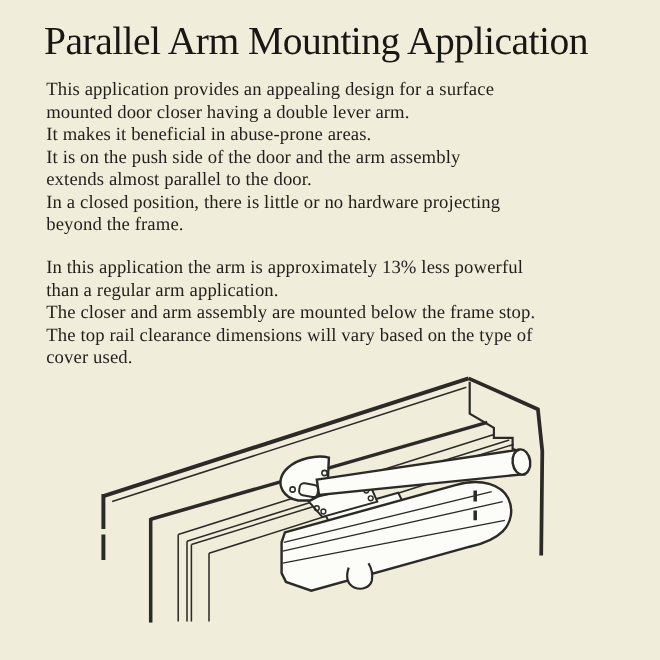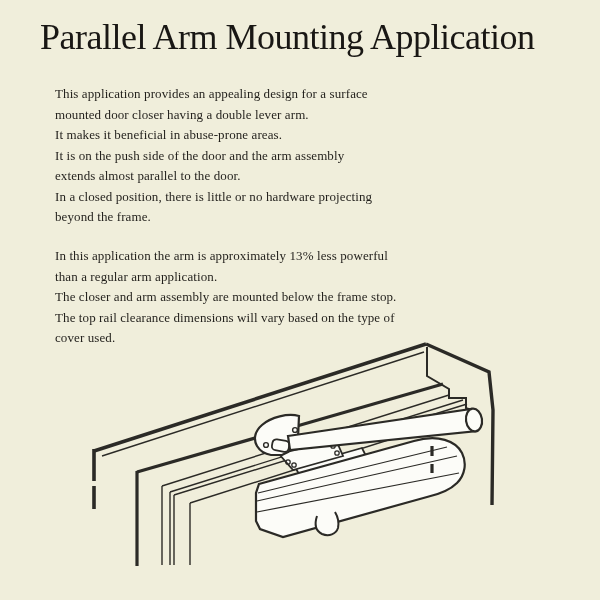--- a/index.html
+++ b/index.html
@@ -19,22 +19,22 @@
     font-size: 36px;
     font-weight: 400;
     letter-spacing: -0.5px;
     line-height: 40px;
     color: #191714;
     white-space: nowrap;
   }
   .para {
     position: absolute;
     left: 42px;
-    margin: 13px;
-    font-size: 13px;
+    margin: 0;
+    font-size: 17px;
     line-height: 20.5px;
     white-space: pre-line;
     color: #211f1b;
     letter-spacing: 0.1px;
   }
   .para.intro   { top: 71px;  }
   .para.details { top: 233px; }
   svg.illustration {
     position: absolute;
     left: 0; top: 0;

